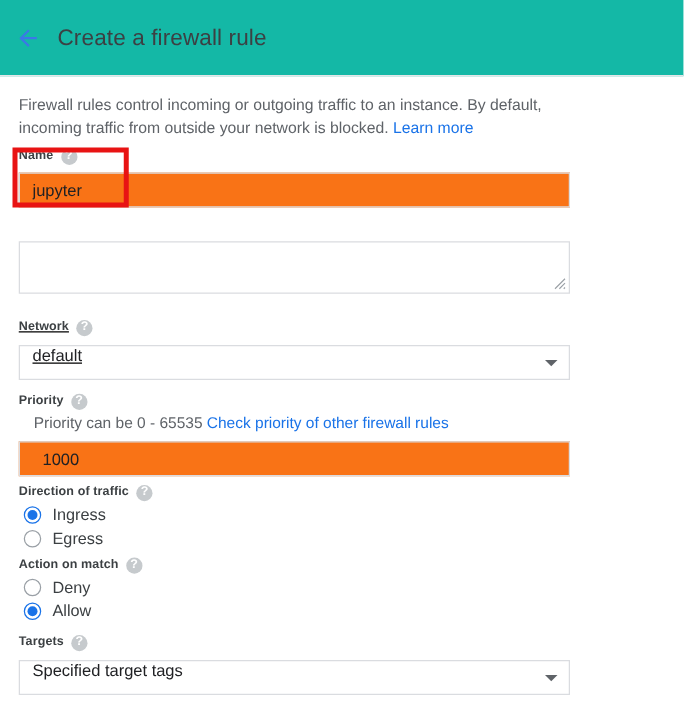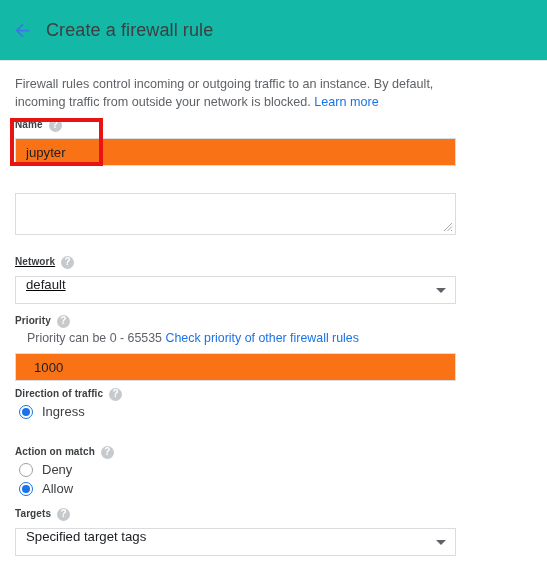--- a/index.html
+++ b/index.html
@@ -275,20 +275,24 @@
 
     <div class="field" style="top:338px;">
       <div class="flabel">
         <span>Direction of traffic</span>
         <span class="help-icon"></span>
       </div>
       <div class="radio-row">
         <span class="radio checked"></span>
         <span class="radio-label">Ingress</span>
       </div>
+      <div class="radio-row">
+        <span class="radio"></span>
+        <span class="radio-label">Egress</span>
+      </div>
     </div>
 
     <div class="field" style="top:396px;">
       <div class="flabel">
         <span>Action on match</span>
         <span class="help-icon"></span>
       </div>
       <div class="radio-row">
         <span class="radio"></span>
         <span class="radio-label">Deny</span>

